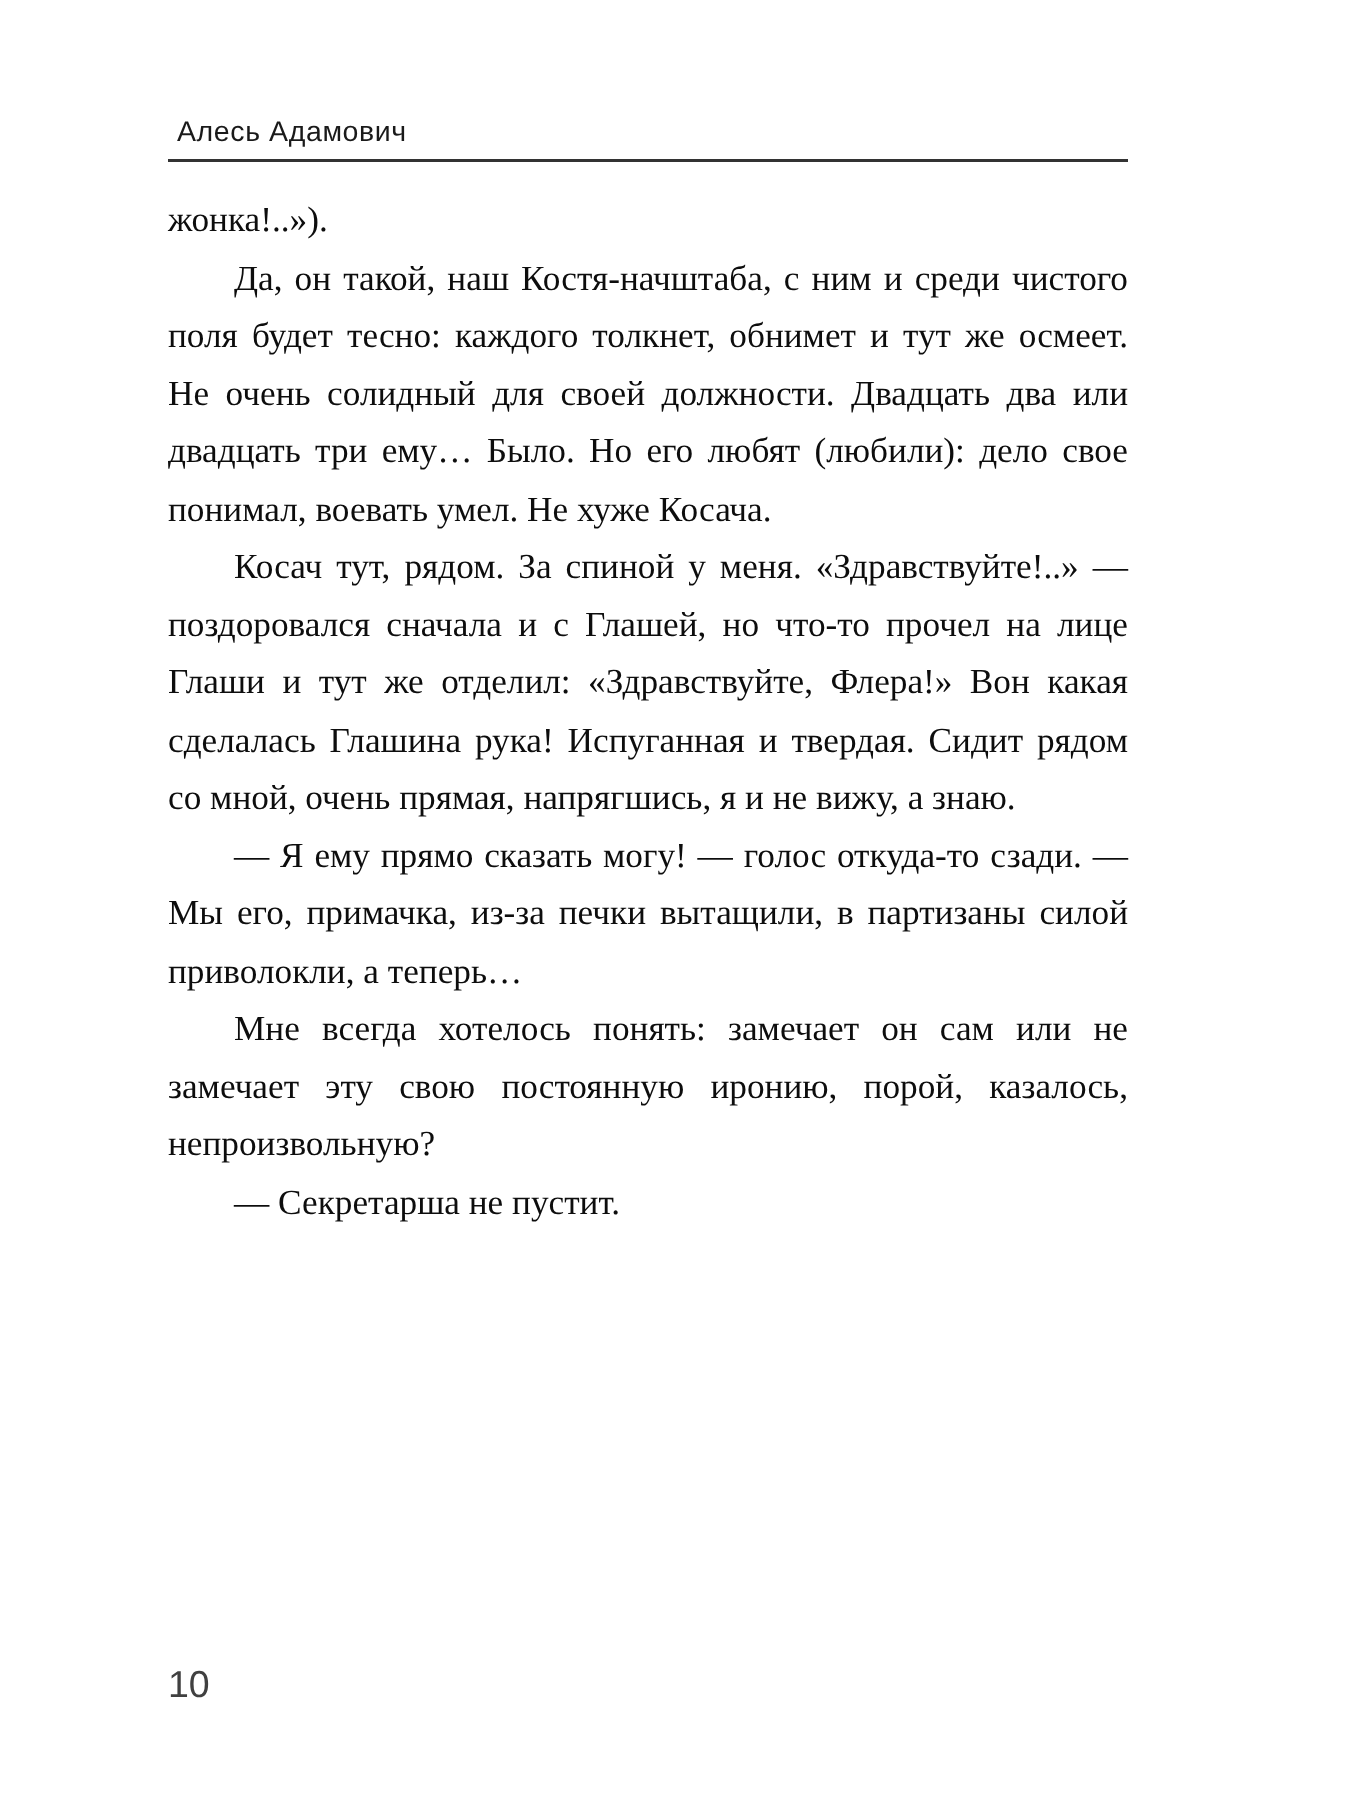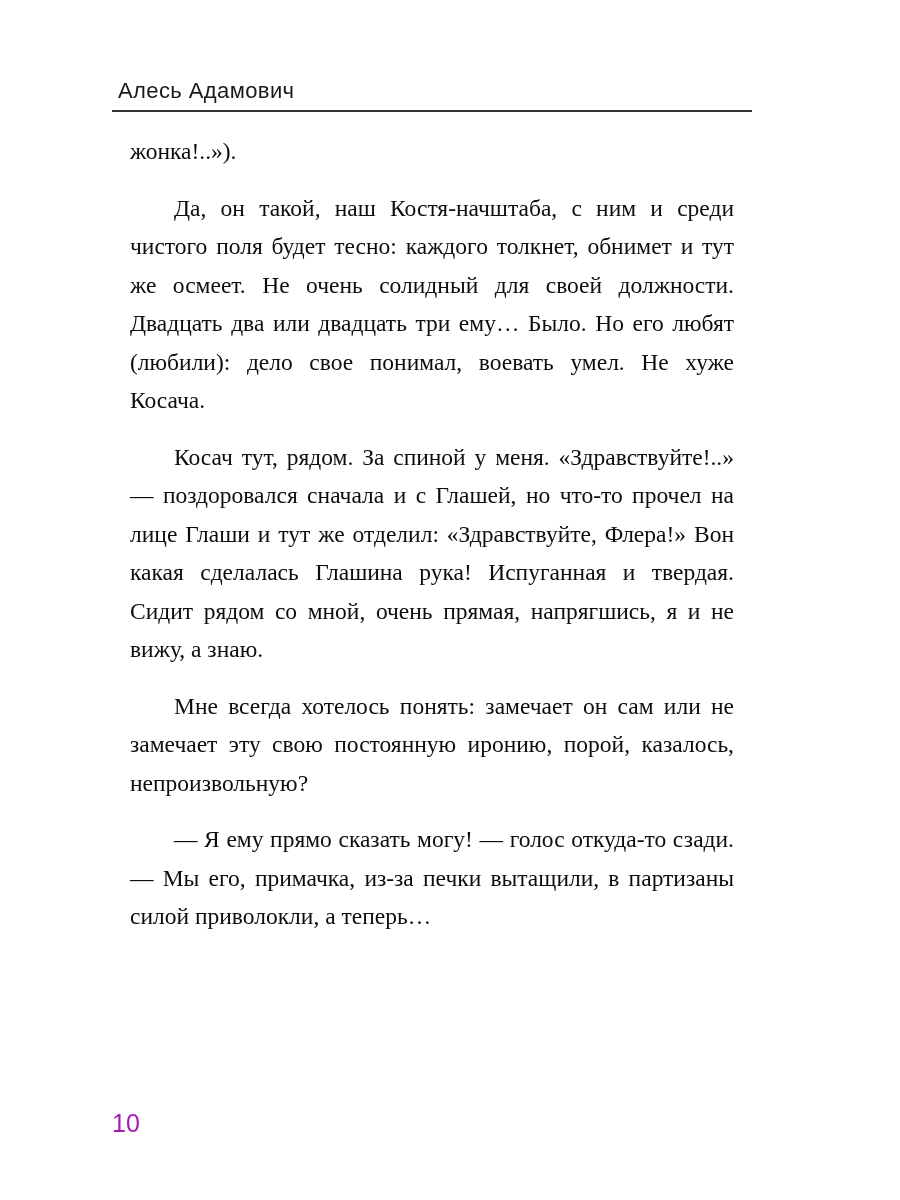--- a/index.html
+++ b/index.html
@@ -16,65 +16,66 @@
   }
   .page {
     position: relative;
     width: 900px;
     height: 1200px;
     box-sizing: border-box;
     padding: 78px 148px 0 112px;
   }
   .running-head {
     font-family: "Liberation Sans", sans-serif;
-    font-size: 22px;
+    font-size: 19px;
     letter-spacing: 0.4px;
     color: #1a1a1a;
     padding-left: 6px;
     padding-bottom: 6px;
   }
   .head-rule {
     border-bottom: 2px solid #333333;
     width: 100%;
     margin-bottom: 20px;
   }
   .body-text {
     font-size: 23.5px;
     line-height: 38.5px;
     text-align: justify;
     text-justify: inter-word;
     color: #0d0d0d;
     hyphens: manual;
   }
   .body-text p {
-    margin: 18px;
+    margin: 0;
   }
   .body-text p.indent {
     text-indent: 44px;
   }
   .folio {
     position: absolute;
     left: 112px;
     bottom: 62px;
     font-family: "Liberation Sans", sans-serif;
     font-size: 25px;
-    color: #a21caf;
+    color: #404040;
   }
 </style>
 </head>
 <body>
 
 <div class="page">
 
   <div class="running-head">Алесь Адамович</div>
   <div class="head-rule"></div>
 
   <div class="body-text">
     <p>жонка!..»).</p>
     <p class="indent">Да, он такой, наш Костя-начштаба, с ним и среди чистого поля будет тесно: каждого толкнет, обнимет и тут же осмеет. Не очень солидный для своей должности. Двадцать два или двадцать три ему… Было. Но его любят (любили): дело свое понимал, воевать умел. Не хуже Косача.</p>
     <p class="indent">Косач тут, рядом. За спиной у меня. «Здравствуйте!..» — поздоровался сначала и с Глашей, но что-то прочел на лице Глаши и тут же отделил: «Здравствуйте, Флера!» Вон какая сделалась Глашина рука! Испуганная и твердая. Сидит рядом со мной, очень прямая, напрягшись, я и не вижу, а знаю.</p>
+    <p class="indent">— Я ему прямо сказать могу!  — голос откуда-то сзади. — Мы его, примачка, из-за печки вытащили, в партизаны силой приволокли, а теперь…</p>
     <p class="indent">Мне всегда хотелось понять: замечает он сам или не замечает эту свою постоянную иронию, порой, казалось, непроизвольную?</p>
-    <p class="indent">— Я ему прямо сказать могу!  — голос откуда-то сзади. — Мы его, примачка, из-за печки вытащили, в партизаны силой приволокли, а теперь…</p>
+    <p class="indent">— Секретарша не пустит.</p>
   </div>
 
   <div class="folio">10</div>
 
 </div>
 
 </body></html>

